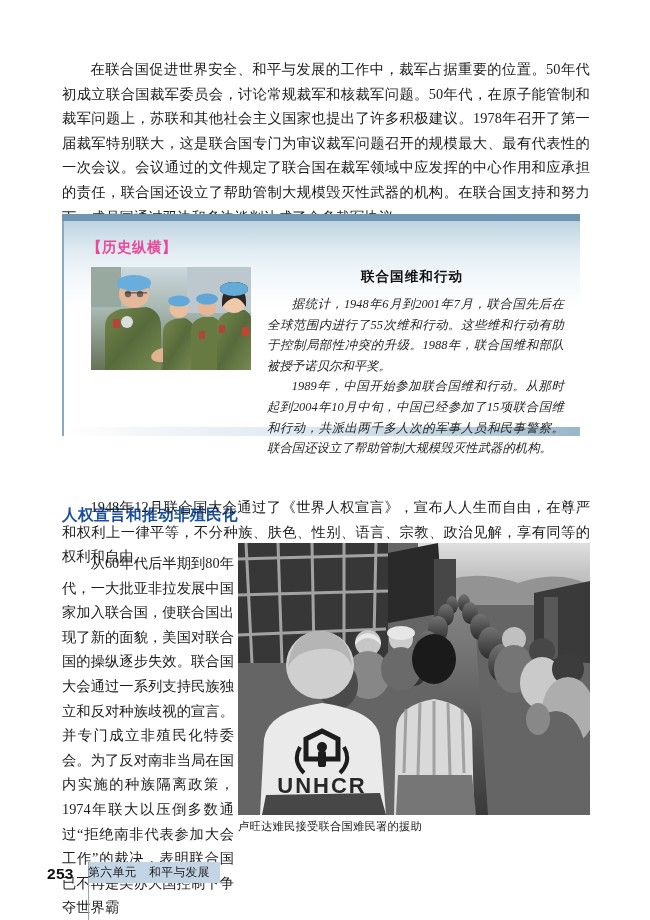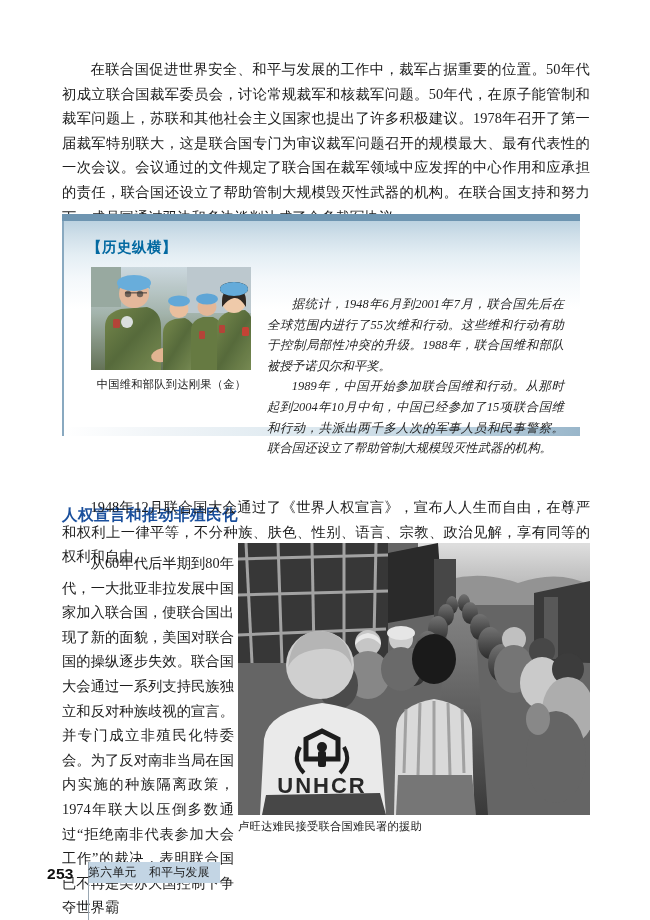--- a/index.html
+++ b/index.html
@@ -82,21 +82,21 @@
     background: linear-gradient(to right, #ffffff 0%, #f1f5f8 18%, #dce8ef 48%, #b9cfdd 78%, #99b6ca 100%);
   }
 
   .history-label {
     position: absolute;
     left: 25px;
     top: 24px;
     font-size: 14.5px;
     font-weight: bold;
     letter-spacing: 0.5px;
-    color: #0369a1;
+    color: #ec4899;
     font-family: Liberation Serif, serif;
   }
 
   
   .pk-photo {
     position: absolute;
     left: 29px;
     top: 53px;
     width: 160px;
     height: 103px;
@@ -305,22 +305,22 @@
         <ellipse cx="143" cy="34" rx="12" ry="12" fill="#efc8a6"></ellipse>
         <path d="M131 34 Q131 22 143 21 Q155 22 155 34 L155 40 Q149 30 143 31 Q137 32 131 40 Z" fill="#241d18"></path>
         <ellipse cx="143" cy="22" rx="14" ry="7" fill="#5cа7d8"></ellipse>
         <ellipse cx="143" cy="22" rx="14" ry="7" fill="#5ca7d8"></ellipse>
         <rect x="151" y="60" width="7" height="9" rx="1.5" fill="#c0392b"></rect>
         <rect x="128" y="58" width="6" height="8" rx="1.2" fill="#b03a2e"></rect>
 
         <rect width="160" height="103" fill="#ffffff" opacity="0.05"></rect>
       </svg>
     </div>
-    <div class="pk-caption">中国维和部队到达刚果（金）</div>
-
+
+    <div class="hist-title">联合国维和行动</div>
     <div class="hist-text">
       <p>据统计，1948年6月到2001年7月，联合国先后在全球范围内进行了55次维和行动。这些维和行动有助于控制局部性冲突的升级。1988年，联合国维和部队被授予诺贝尔和平奖。</p>
       <p>1989年，中国开始参加联合国维和行动。从那时起到2004年10月中旬，中国已经参加了15项联合国维和行动，共派出两千多人次的军事人员和民事警察。联合国还设立了帮助管制大规模毁灭性武器的机构。</p>
     </div>
   </div>
 
   <div class="section-heading">人权宣言和推动非殖民化</div>
 
   <div class="para-2">1948年12月联合国大会通过了《世界人权宣言》，宣布人人生而自由，在尊严和权利上一律平等，不分种族、肤色、性别、语言、宗教、政治见解，享有同等的权利和自由。</div>
 

